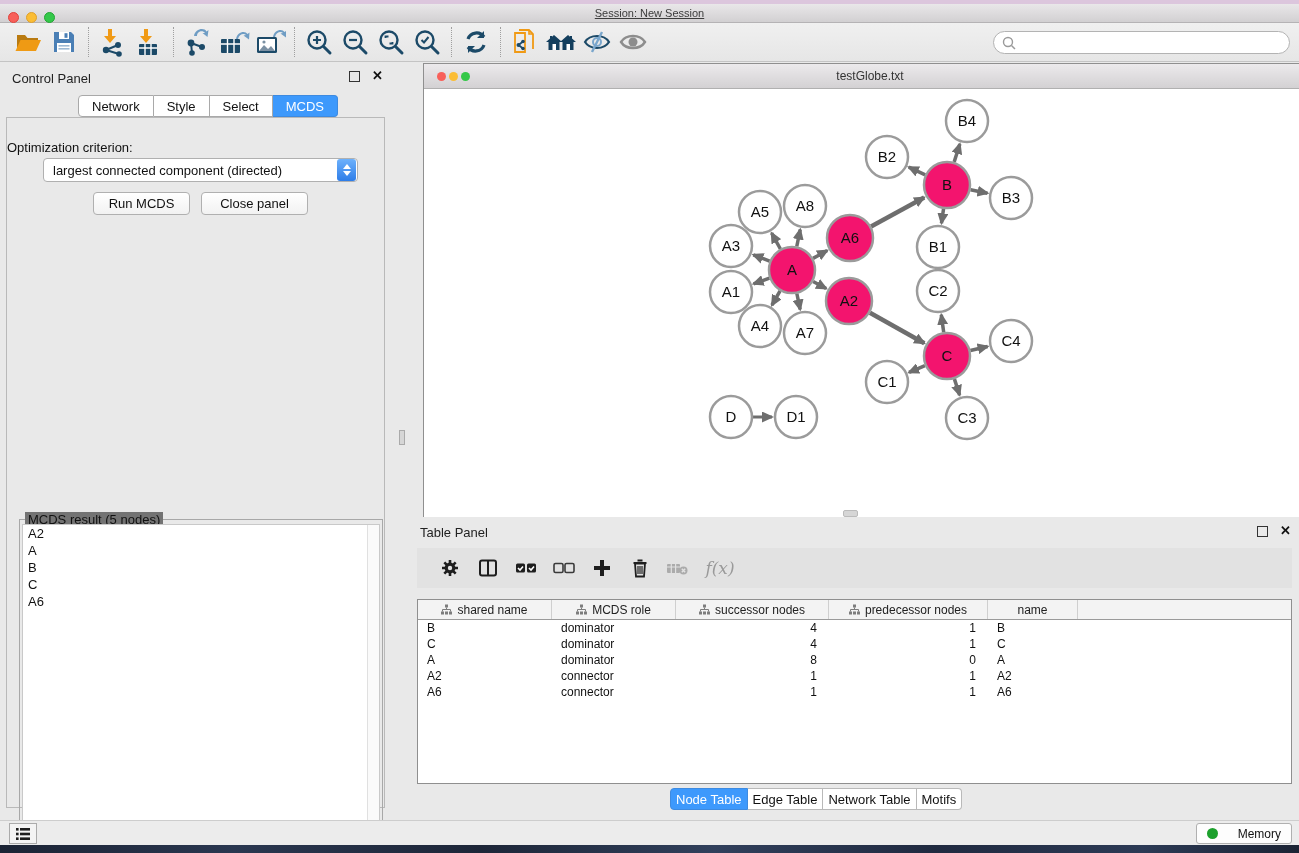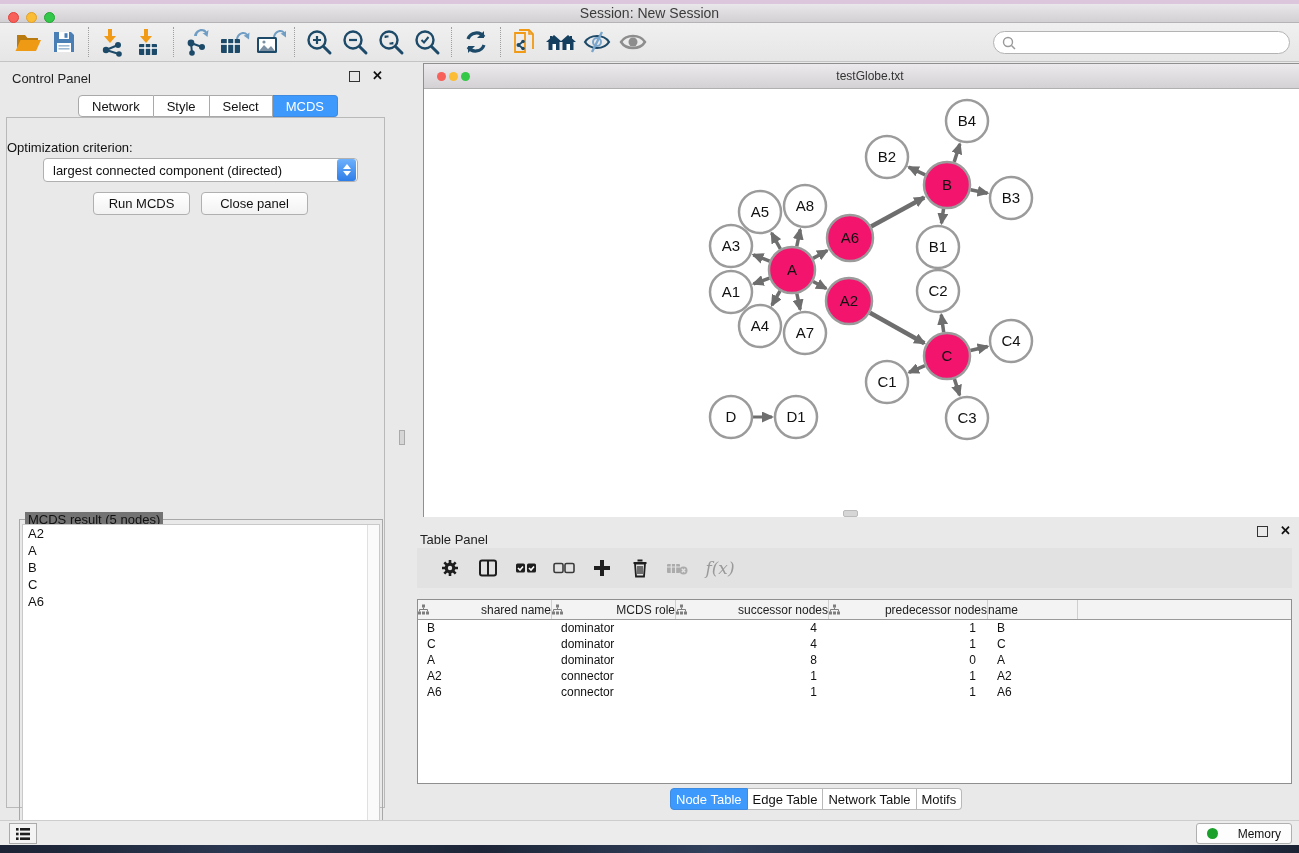--- a/index.html
+++ b/index.html
@@ -8,21 +8,21 @@
 
   
   .wall-top { position:absolute; left:0; top:0; width:100%; height:4px; background:#dcc6dd; }
   .wall-bottom { position:absolute; left:0; top:845px; width:100%; height:8px;
     background:linear-gradient(90deg,#1b2334,#2a3750 18%,#1d2638 37%,#31405c 55%,#202a40 72%,#2c3a55 88%,#1b2334); }
 
   
   .titlebar { position:absolute; left:0; top:4px; width:100%; height:19px;
     background:linear-gradient(#e9e7e9,#d2d0d2); border-bottom:1px solid #b5b3b5;
     display:flex; align-items:center; justify-content:center; }
-  .titlebar .title { font-size:14px; color:#3c3c3c; }
+  .titlebar .title { font-size:11px; color:#3c3c3c;text-decoration:underline; }
   .tl { position:absolute; top:8px; width:11px; height:11px; border-radius:50%; }
   .tl.red { left:8px; background:#f8605a; border:0.5px solid #e0443e; }
   .tl.yellow { left:26px; background:#fbbd35; border:0.5px solid #dfa02c; }
   .tl.green { left:44px; background:#34c84a; border:0.5px solid #24a534; }
 
   
   .toolbar { position:absolute; left:0; top:23px; width:100%; height:39px;
     background:linear-gradient(#f0f0f0,#e6e6e6); border-bottom:1px solid #c4c4c4;
     display:flex; align-items:center; }
   .tb-btn { width:34px; height:32px; display:flex; align-items:center; justify-content:center; margin:0 1px; }
@@ -78,29 +78,29 @@
   .ntl.green { left:37px; background:#34c848; }
   .net-canvas { position:relative; width:100%; height:423px; background:#fff; }
   .graph-label { font-size:15px; fill:#111; }
   .corner-grip { position:absolute; right:1px; bottom:1px; width:10px; height:10px;
     background:repeating-linear-gradient(135deg,transparent,transparent 2px,#bbb 2px,#bbb 3px); }
   .left-grip { position:absolute; left:399px; top:430px; width:6px; height:15px; background:#d6d6d6; border:1px solid #aaa; }
   .h-grip { position:absolute; left:843px; top:510px; width:15px; height:7px; background:#d6d6d6; border:1px solid #bbb; border-radius:2px; }
 
   
   .table-panel { position:absolute; left:403px; top:517px; width:896px; height:303px; background:#e9e9e9; }
-  .tp-header { position:relative; height:30px; display:flex; align-items:flex-end; }
+  .tp-header { position:relative; height:30px; display:flex; align-items:center; }
   .tp-header .tp-title { font-size:13px; color:#222; margin-left:17px; }
   .tp-toolbar { position:absolute; left:14px; top:31px; width:875px; height:40px; background:#e2e2e2;
     display:flex; align-items:center; padding-left:14px; }
   .tp-tool { width:38px; height:30px; display:flex; align-items:center; justify-content:center; }
   .fx-label { font-family:"DejaVu Serif", serif; font-style:italic; font-size:17px; color:#9a9a9a; }
   .data-table { position:absolute; left:14px; top:82px; width:875px; height:185px; background:#fff; border:1px solid #8f8f8f; overflow:hidden; }
   .dt-header { display:flex; height:20px; background:#f3f3f3; border-bottom:1px solid #9a9a9a; }
-  .dt-hcell { position:relative; display:flex; align-items:center; justify-content:space-between; gap:5px;
+  .dt-hcell { position:relative; display:flex; align-items:center; justify-content:center; gap:5px;
     font-size:12px; color:#222; border-right:1px solid #cfcfcf; }
   .dt-row { display:flex; height:16px; align-items:center; }
   .dt-cell { font-size:12px; color:#111; white-space:nowrap; overflow:hidden; }
   .tp-tabs { position:absolute; left:267px; top:271px; height:22px; display:flex; }
   .tp-tab { height:22px; padding:0 5px; background:#fff; border:1px solid #b9b9b9; border-left:none;
     font-size:13px; color:#111; display:flex; align-items:center; }
   .tp-tab:first-child { border-left:1px solid #b9b9b9; border-radius:4px 0 0 4px; }
   .tp-tab:last-child { border-radius:0 4px 4px 0; }
   .tp-tab.selected { background:#3d99fc; border-color:#3d8ae0; color:#fff; }
 

